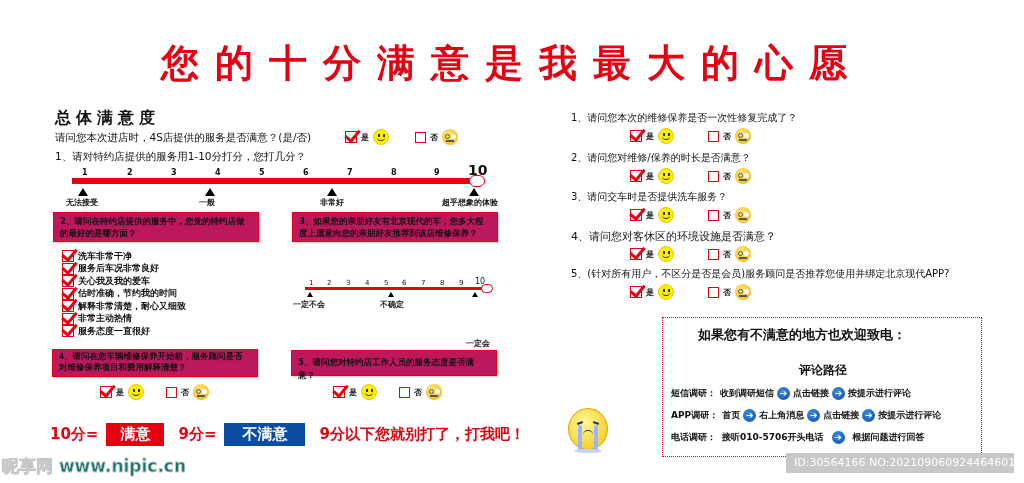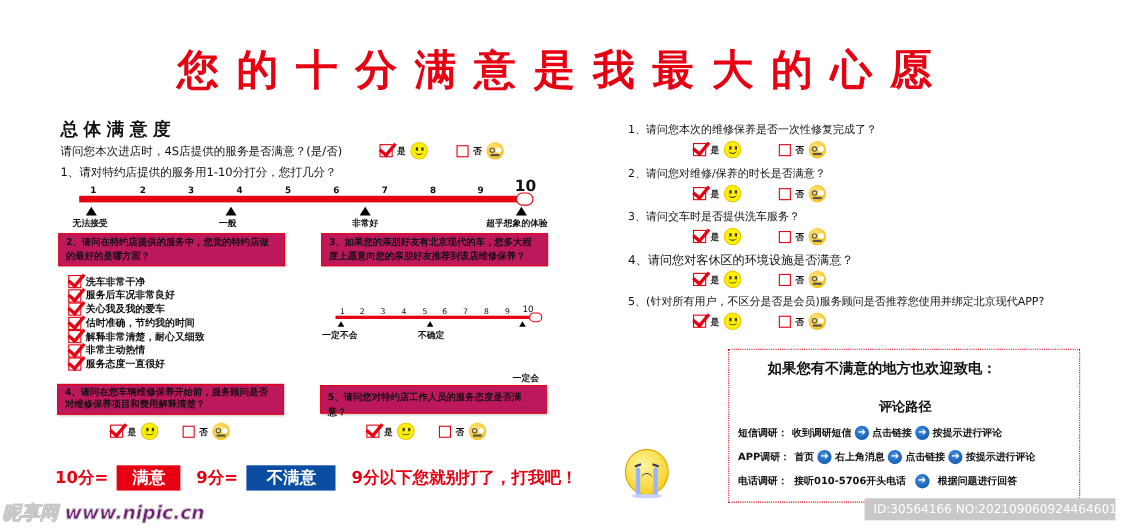--- a/index.html
+++ b/index.html
@@ -122,21 +122,21 @@
   <div class="abs ruler-bar" style="left:0;top:8px;width:180px;height:3px;"></div>
   <div class="abs end-cap" style="left:176px;top:5px;width:12px;height:9px;"></div>
   <div class="abs tri" style="left:2px;top:13px;border-left-width:3px;border-right-width:3px;border-bottom-width:5px;"></div>
   <div class="abs tri" style="left:83px;top:13px;border-left-width:3px;border-right-width:3px;border-bottom-width:5px;"></div>
   <div class="abs tri" style="left:167px;top:13px;border-left-width:3px;border-right-width:3px;border-bottom-width:5px;"></div>
 </div>
 <div class="abs small" style="left:293px;top:299px;">一定不会</div>
 <div class="abs small" style="left:380px;top:299px;">不确定</div>
 <div class="abs small" style="left:466px;top:299px;margin-top:39px;">一定会</div>
 
-<div class="abs rbox" style="left:52px;top:349px;width:206px;height:28px;padding:2px 6px;font-size:8.5px;line-height:11px;">4、请问在您车辆维修保养开始前，服务顾问是否对维修保养项目和费用解释清楚？</div>
+<div class="abs rbox" style="left:52px;top:349px;width:206px;height:28px;padding:2px 6px;font-size:8.5px;line-height:11px;font-family:Liberation Mono, monospace;">4、请问在您车辆维修保养开始前，服务顾问是否对维修保养项目和费用解释清楚？</div>
 <div class="abs yn" style="left:100px;top:384px;">
   <span class="check on"></span>
   <span>是</span>
   <span class="smile"></span>
   <span class="gap" style="width:14px"></span>
   <span class="box-empty"></span>
   <span>否</span>
   <span class="meh"></span>
 </div>
 
@@ -247,14 +247,14 @@
     </div>
     <div class="path-row">
       <span>电话调研：</span>
       <span style="margin-left:6px;">接听010-5706开头电话</span>
       <span class="arrow-c" style="margin:0 8px;">➔</span>
       <span>根据问题进行回答</span>
     </div>
   </div>
 </div>
 
-<div class="abs" style="left:2px;top:455px;font-size:17px;font-weight:bold;color:#701a75;-webkit-text-stroke:0.8px #c8c8c8;font-style:italic;white-space:nowrap;text-align:right;">昵享网 www.nipic.cn</div>
+<div class="abs" style="left:2px;top:455px;font-size:17px;font-weight:bold;color:#0f766e;-webkit-text-stroke:0.8px #c8c8c8;white-space:nowrap;text-align:right;">昵享网 www.nipic.cn</div>
 <div class="abs" style="left:786px;top:453px;width:228px;height:20px;background:#c8c8c8;color:#fff;font-size:11px;line-height:20px;padding-left:8px;white-space:nowrap;">ID:30564166 NO:20210906092446460128</div>
 
 </body></html>

